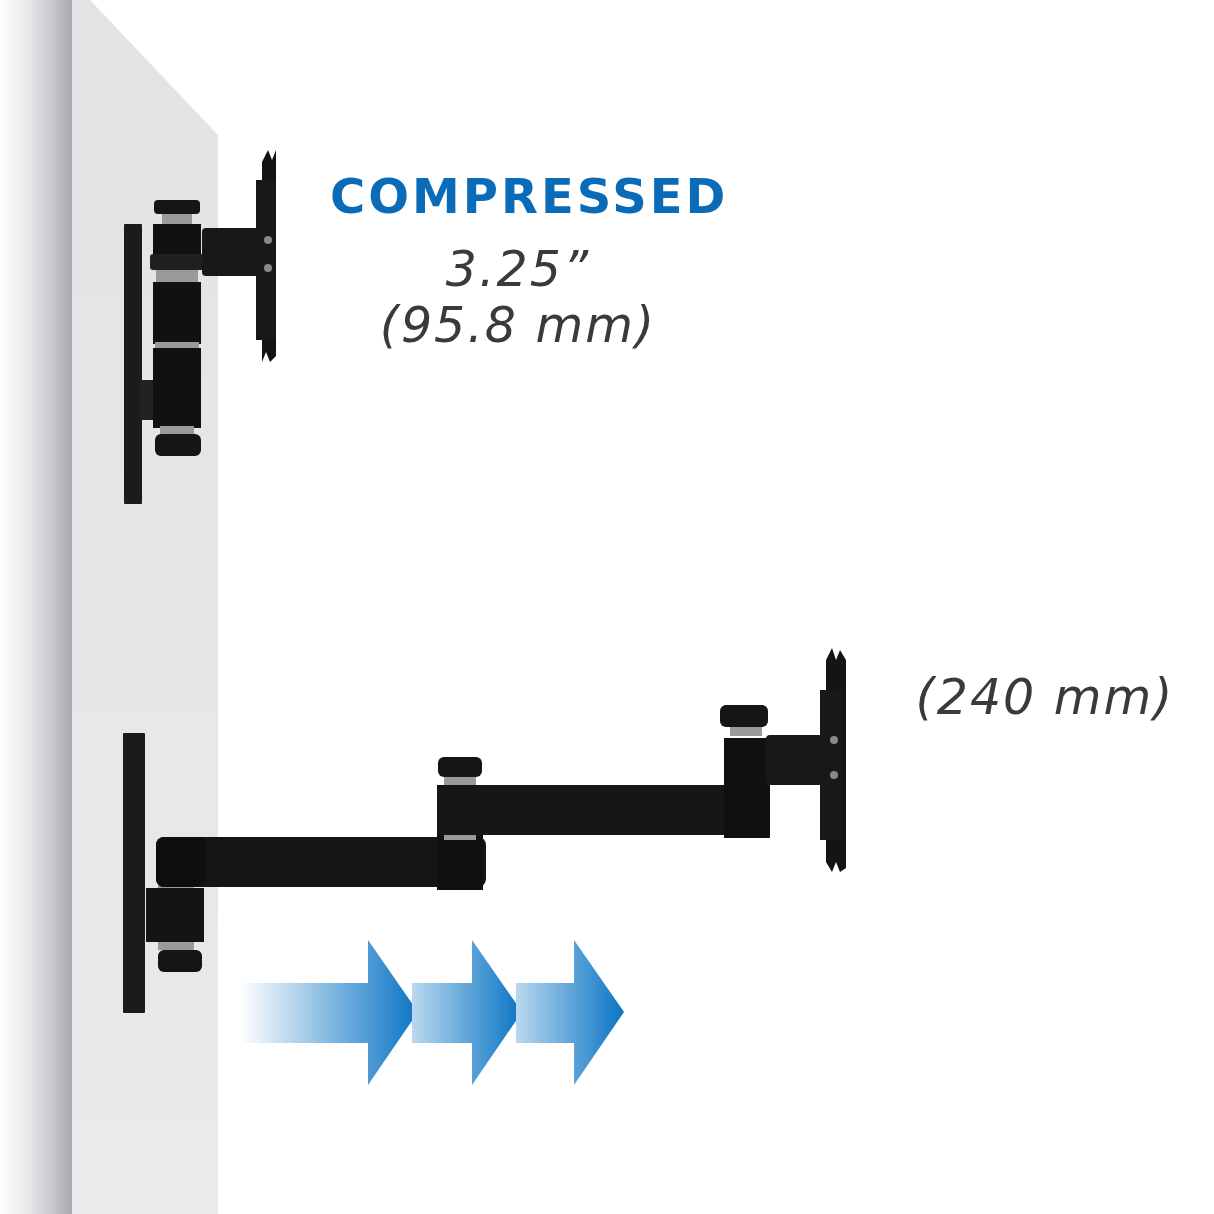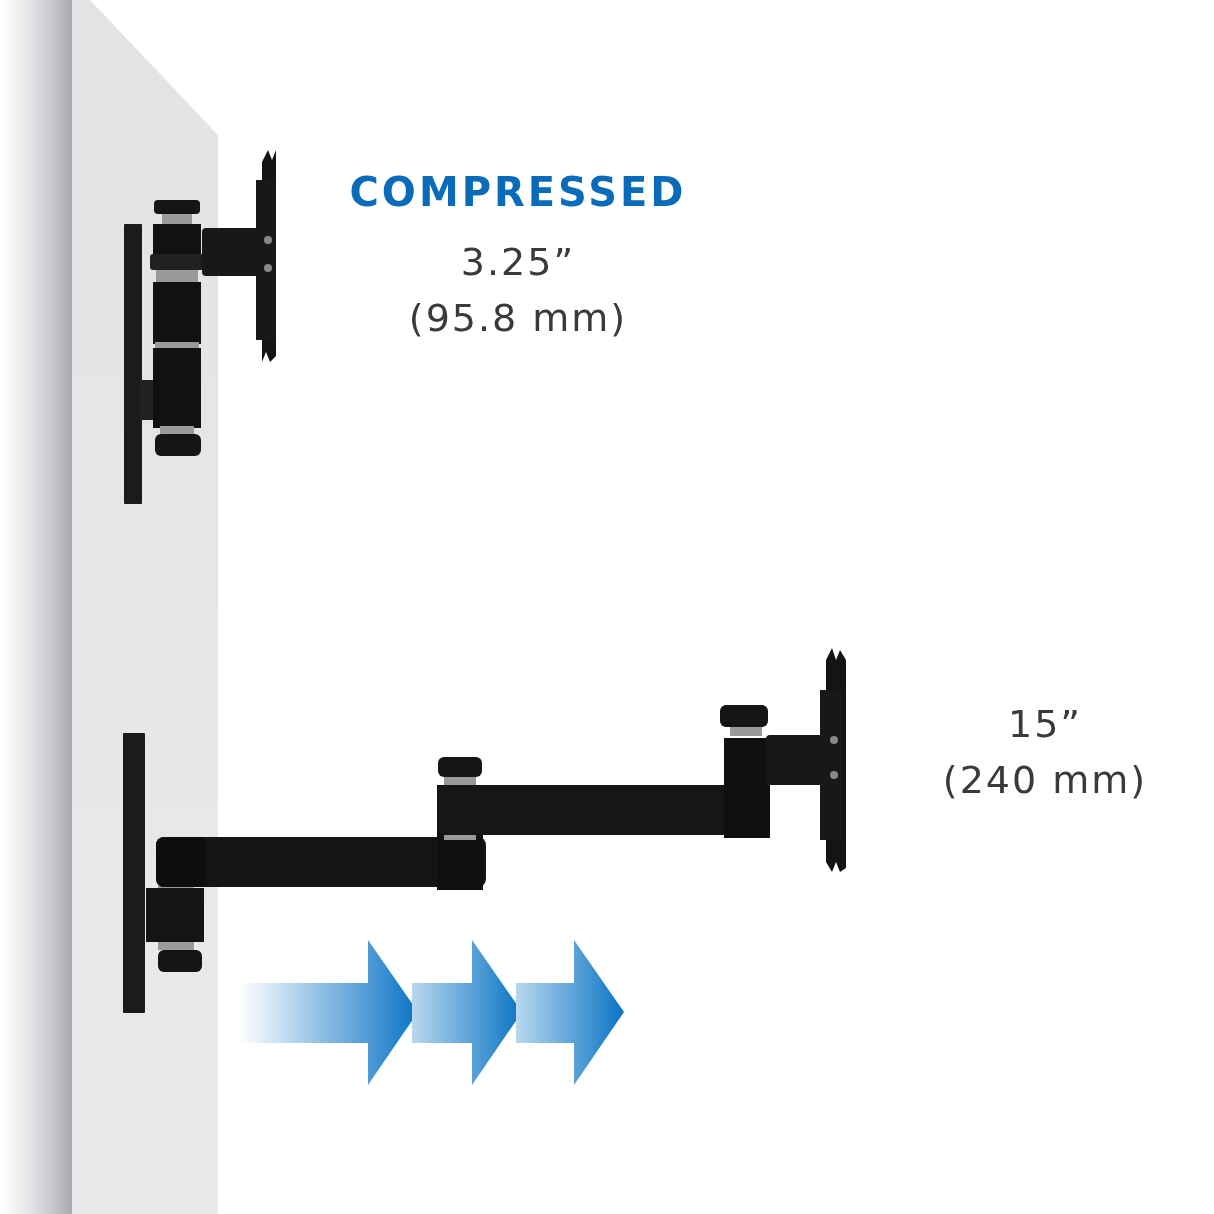--- a/index.html
+++ b/index.html
@@ -1,21 +1,21 @@
 <!DOCTYPE html>
 <html><head>
 <meta charset="utf-8">
 <style>
   html,body{margin:0;padding:0;background:#ffffff;}
   body{width:1214px;height:1214px;position:relative;overflow:hidden;font-family:"DejaVu Sans","Liberation Sans",sans-serif;}
   .wall-edge{position:absolute;left:0;top:0;width:72px;height:1214px;
     background:linear-gradient(90deg,#ffffff 0%,#e6e7e9 40%,#c5c6c9 75%,#a7a8ab 100%);}
   .label{position:absolute;text-align:center;}
-  .title{color:#0a6bb8;font-weight:bold;font-size:40px;letter-spacing:3px;line-height:1;}
-  .dim{color:#3a3a3a;font-size:38px;letter-spacing:2px;line-height:56px;}
+  .title{color:#0a6bb8;font-weight:bold;font-size:48px;letter-spacing:3px;line-height:1;}
+  .dim{color:#3a3a3a;font-size:49px;letter-spacing:2px;line-height:56px;font-style:italic;}
   svg{position:absolute;left:0;top:0;}
 </style>
 </head>
 <body>
 
 <div class="wall-edge"></div>
 
 <svg width="1214" height="1214" viewBox="0 0 1214 1214">
   <defs>
     <linearGradient id="arrowGrad1" x1="0" x2="1" y1="0" y2="0">
@@ -91,15 +91,14 @@
   </g>
 </svg>
 
 <div class="label" style="left:330px;top:172px;width:376px;">
   <div class="title">COMPRESSED</div>
   <div class="dim" style="margin-top:22px;">3.25”</div>
   <div class="dim">(95.8 mm)</div>
 </div>
 
 <div class="label" style="left:895px;top:670px;width:300px;">
-  <div class="dim" style="margin-top:26px;">15”</div>
   <div class="dim">(240 mm)</div>
 </div>
 
 </body></html>

